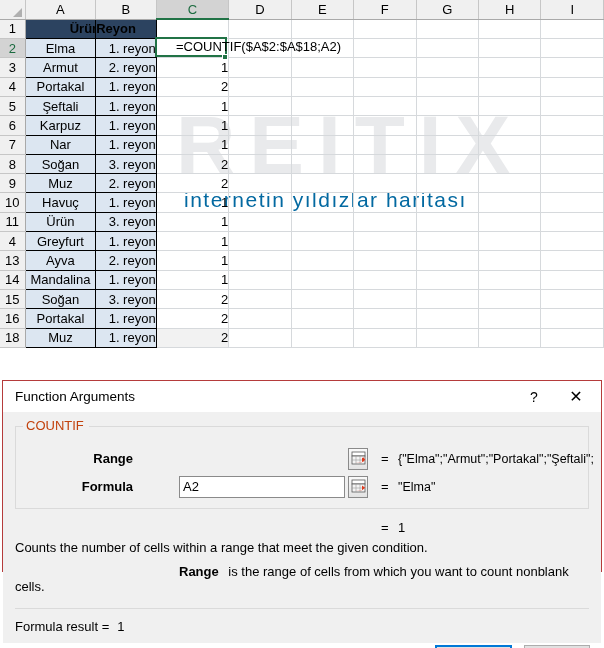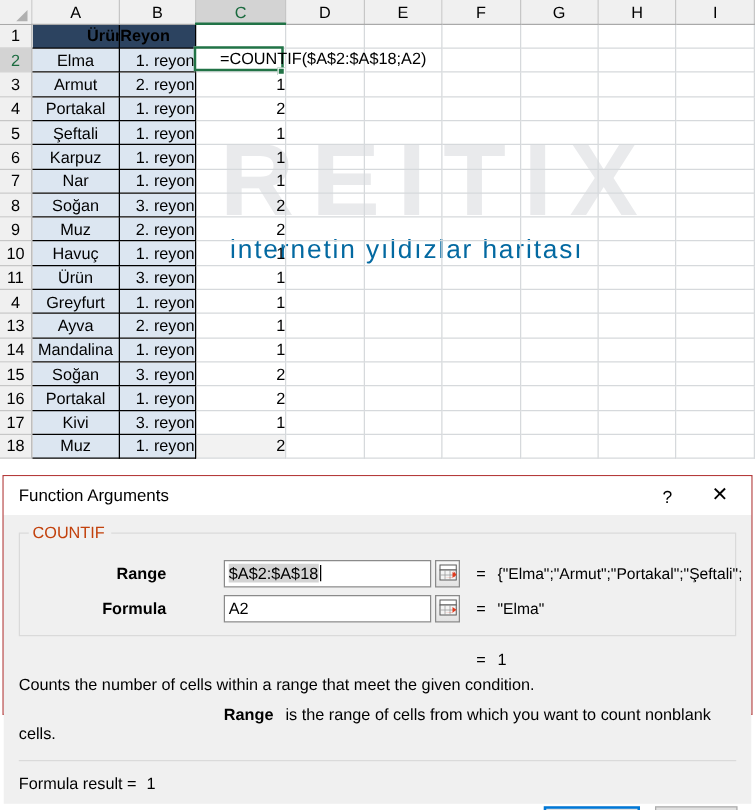--- a/index.html
+++ b/index.html
@@ -588,32 +588,20 @@
           <td class="cell cell-a">Portakal</td>
           <td class="cell cell-b">1. reyon</td>
           <td class="cell cell-c">2</td>
           <td class="cell blankcell"></td>
           <td class="cell blankcell"></td>
           <td class="cell blankcell"></td>
           <td class="cell blankcell"></td>
           <td class="cell blankcell"></td>
           <td class="cell blankcell"></td>
         </tr>
-        <tr>
-          <td class="rowhdr">17</td>
-          <td class="cell cell-a">Kivi</td>
-          <td class="cell cell-b">3. reyon</td>
-          <td class="cell cell-c">1</td>
-          <td class="cell blankcell"></td>
-          <td class="cell blankcell"></td>
-          <td class="cell blankcell"></td>
-          <td class="cell blankcell"></td>
-          <td class="cell blankcell"></td>
-          <td class="cell blankcell"></td>
-        </tr>
         <tr class="row-last">
           <td class="rowhdr">18</td>
           <td class="cell cell-a">Muz</td>
           <td class="cell cell-b">1. reyon</td>
           <td class="cell cell-c">2</td>
           <td class="cell blankcell"></td>
           <td class="cell blankcell"></td>
           <td class="cell blankcell"></td>
           <td class="cell blankcell"></td>
           <td class="cell blankcell"></td>
@@ -634,21 +622,20 @@
     <div id="dlg-close">✕</div>
   </div>
 
   <div id="dlg-body">
 
     <div class="fieldset-box"></div>
     <div class="fieldset-legend">COUNTIF</div>
 
     <div class="arg-row" style="top:36px;">
       <div class="arg-label">Range</div>
-      <div class="arg-input"><span class="sel-text">$A$2:$A$18</span><span class="caret"></span></div>
       <div class="collapse-btn">
         <svg width="15" height="15" viewBox="0 0 15 15">
           <rect x="1" y="1" width="13" height="4" fill="#ffffff" stroke="#5a5a5a" stroke-width="0.8"></rect>
           <rect x="1" y="5" width="13" height="8" fill="#f4f4f4" stroke="#5a5a5a" stroke-width="0.8"></rect>
           <line x1="5" y1="5" x2="5" y2="13" stroke="#9a9a9a" stroke-width="0.6"></line>
           <line x1="9" y1="5" x2="9" y2="13" stroke="#9a9a9a" stroke-width="0.6"></line>
           <line x1="1" y1="9" x2="14" y2="9" stroke="#9a9a9a" stroke-width="0.6"></line>
           <path d="M5 11 L12 11 L12 6 L14 8.5 L12 11" fill="#e03a1e"></path>
           <path d="M4 11 L11 11 L11 6.5 L14.2 8.8 L11 11.2 Z" fill="#e03a1e"></path>
         </svg>

